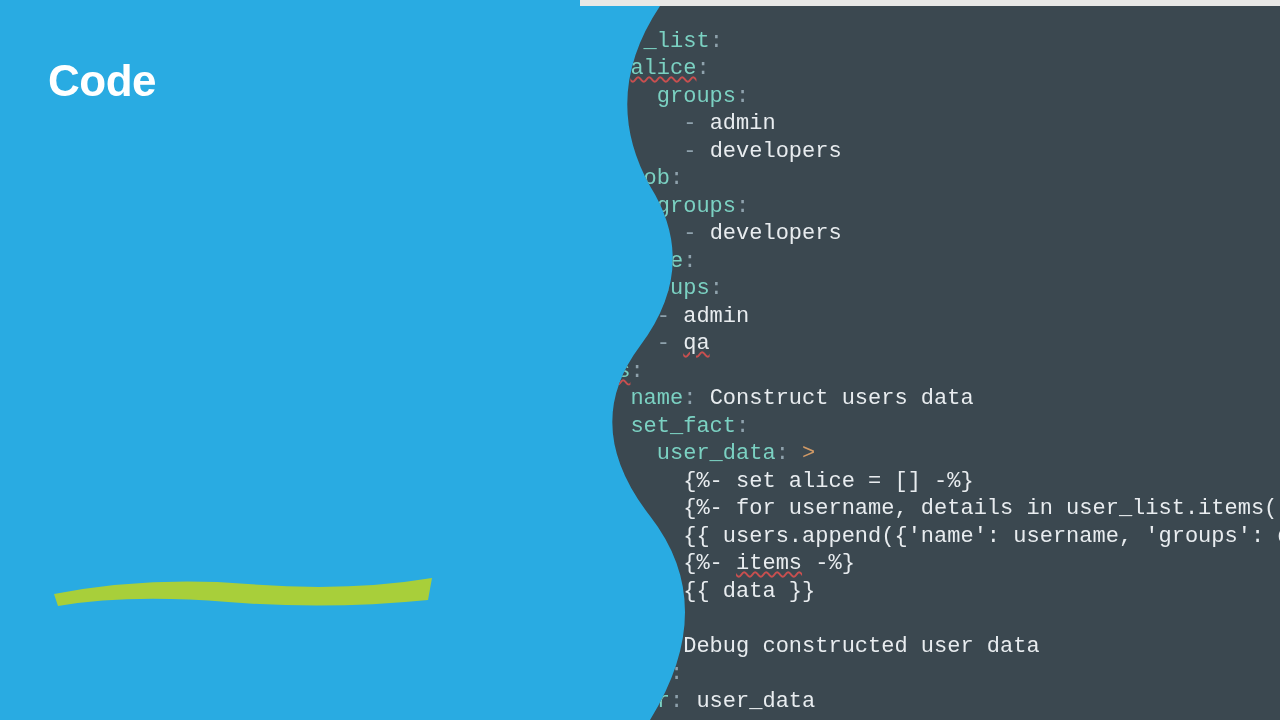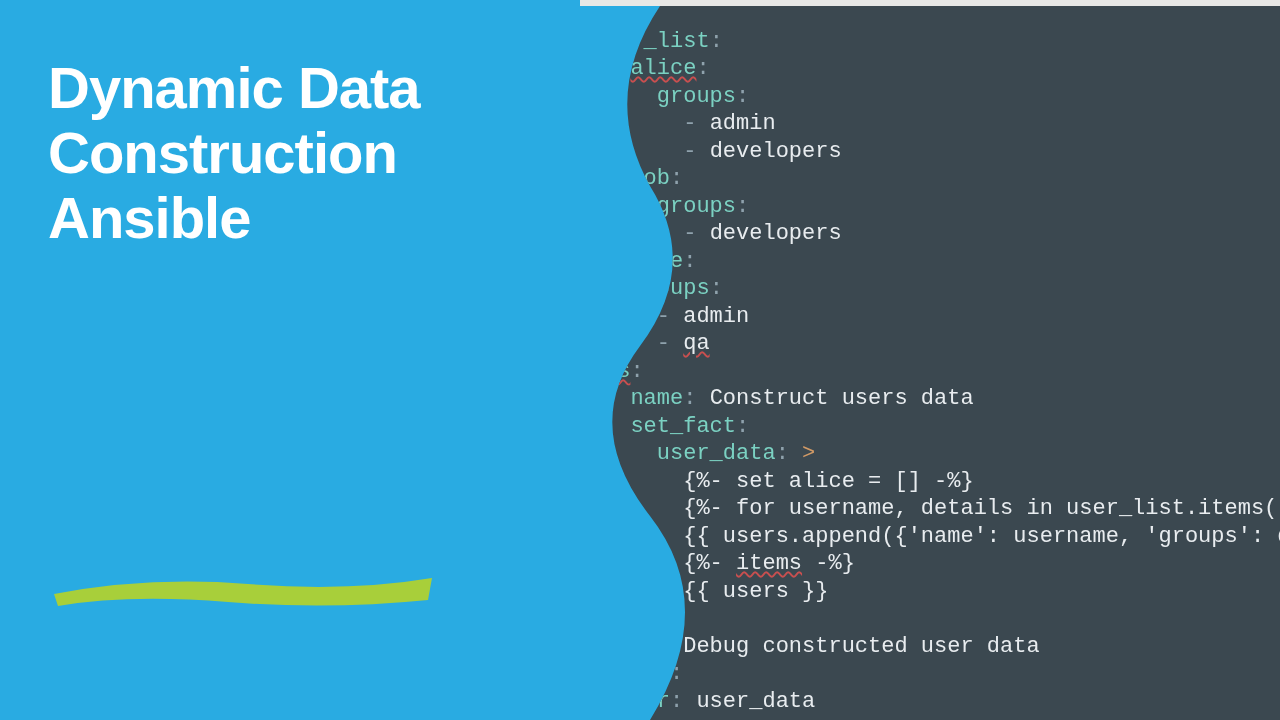--- a/index.html
+++ b/index.html
@@ -72,23 +72,21 @@
     width: 700px; height: 6px;
     background: #e8e8e6;
   }
 </style>
 </head>
 <body>
 
 <div class="stage">
 
   <div class="left-panel">
-    <div class="title">Dynamic Data
-Construction
-Ansible</div>
+    <div class="eyebrow">Code</div>
     <div class="swoosh">
       <svg viewBox="0 0 390 40" preserveAspectRatio="none">
         <path d="M 6 24 Q 100 6 200 14 Q 300 22 384 8 L 380 30 Q 280 40 180 32 Q 80 24 10 36 Z" fill="#a8cf3a"></path>
       </svg>
     </div>
   </div>
 
   <div class="topbar"></div>
 
   <div class="code-panel">
@@ -106,21 +104,21 @@
 <span>    <span class="tok-dash">- </span><span class="tok-str">admin</span></span>
 <span>    <span class="tok-dash">- </span><span class="tok-str squiggle">qa</span></span>
 <span><span class="tok-key squiggle">ks</span><span class="tok-punc">:</span></span>
 <span><span class="tok-dash">- </span><span class="tok-key">name</span><span class="tok-punc">: </span><span class="tok-str">Construct users data</span></span>
 <span>  <span class="tok-key">set_fact</span><span class="tok-punc">:</span></span>
 <span>    <span class="tok-key">user_data</span><span class="tok-punc">: </span><span class="tok-op">&gt;</span></span>
 <span>      <span class="tok-str">{%- set alice = [] -%}</span></span>
 <span>      <span class="tok-str">{%- for username, details in user_list.items() -%}</span></span>
 <span>      <span class="tok-str">{{ users.append({'name': username, 'groups': deta</span></span>
 <span>      <span class="tok-str">{%- </span><span class="tok-str squiggle">items</span><span class="tok-str"> -%}</span></span>
-<span>      <span class="tok-str">{{ users }}</span></span>
+<span>      <span class="tok-str">{{ data }}</span></span>
 <span></span>
 <span><span class="tok-key">name</span><span class="tok-punc">: </span><span class="tok-str">Debug constructed user data</span></span>
 <span><span class="tok-key">debug</span><span class="tok-punc">:</span></span>
 <span>  <span class="tok-key">var</span><span class="tok-punc">: </span><span class="tok-str">user_data</span></span>
 <span></span>
 
 
 </pre>
   </div>
 

